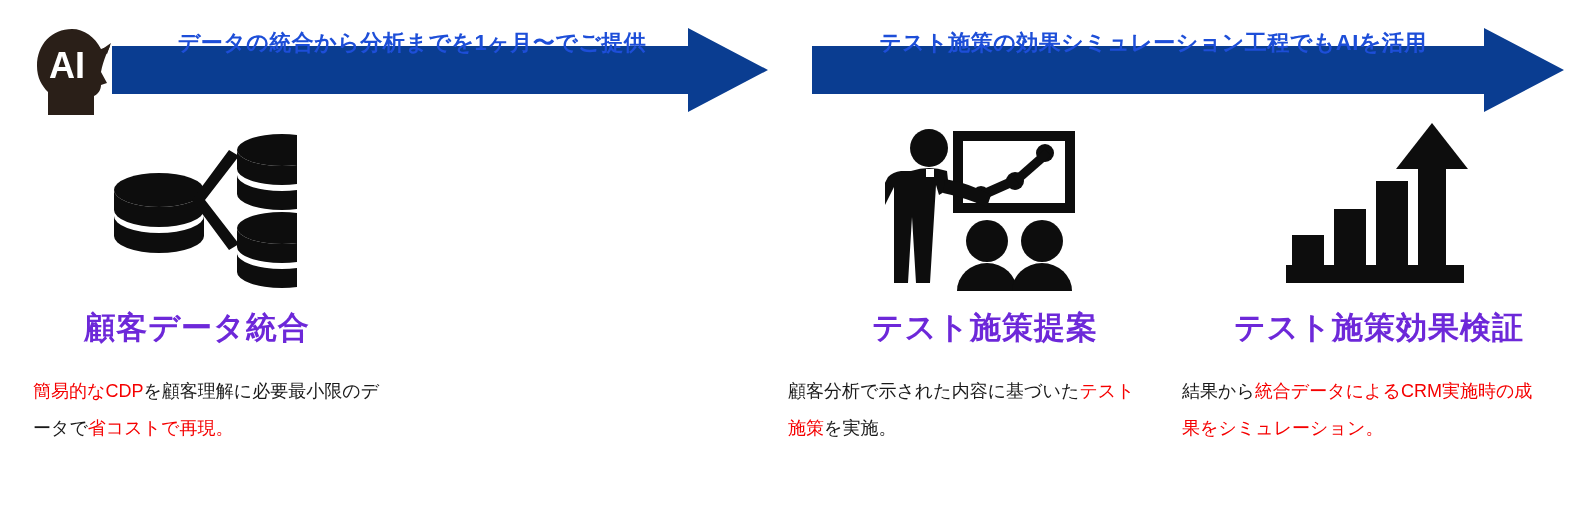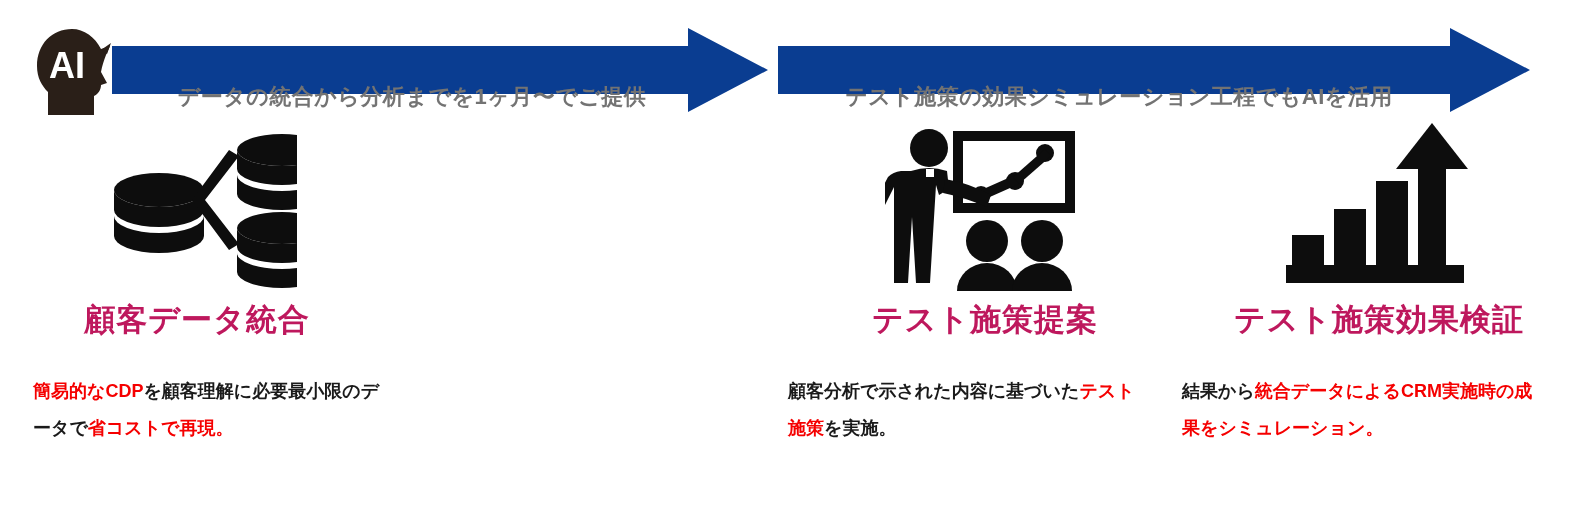--- a/index.html
+++ b/index.html
@@ -21,32 +21,32 @@
 
   
   .arrow{
     position:absolute;
     display:block;
   }
   .arrow .arrow-label{
     position:absolute;
     left:0;top:0;
     width:100%;height:100%;
-    display:flex;align-items:flex-end;justify-content:center;
-    color:#737373;
+    display:flex;align-items:flex-start;justify-content:center;
+    color:#1d4ed8;
     font-weight:bold;
     font-size:22px;
     letter-spacing:0.5px;
     white-space:nowrap;
     pointer-events:none;
   }
   .arrow .arrow-label .u{ text-underline-offset:3px; }
 
   #arrow-1{ left:112px; top:28px; width:656px; height:84px; }
-  #arrow-2{ left:778px; top:28px; width:752px; height:84px; }
+  #arrow-2{ left:812px; top:28px; width:752px; height:84px; }
   #arrow-1 .arrow-label{ padding-right:56px; box-sizing:border-box; }
   #arrow-2 .arrow-label{ padding-right:70px; box-sizing:border-box; }
 
   
   .columns{
     position:absolute;left:0;top:118px;width:1576px;height:393px;
   }
   .col{
     position:absolute;top:0;width:394px;height:393px;
   }
@@ -55,34 +55,34 @@
   #col-3{left:788px;}
   #col-4{left:1182px;}
 
   .col-icon{
     position:absolute;top:0;left:0;width:394px;height:195px;
     display:flex;align-items:flex-end;justify-content:center;
   }
   .col-icon svg{display:block;}
 
   .col-title{
-    position:absolute;top:181px;left:0;width:394px;
+    position:absolute;top:189px;left:0;width:394px;
     text-align:center;
     font-size:31px;
     font-weight:bold;
-    color:#be185d;
+    color:#6d28d9;
     letter-spacing:1px;
     white-space:nowrap;
   }
 
   .col-body{
     position:absolute;top:255px;
     width:358px;
     font-size:18px;
-    font-weight:bold;
+    font-weight:normal;
     line-height:2.05;
     color:#1a1a1a;
     text-align:left;
   }
   #col-1 .col-body{left:33px;}
   #col-2 .col-body{left:44px;}
   #col-3 .col-body{left:-5px; left:0px; padding-left:0px;}
   #col-3 .col-body{left:0px;}
   #col-4 .col-body{left:0px;}
 

